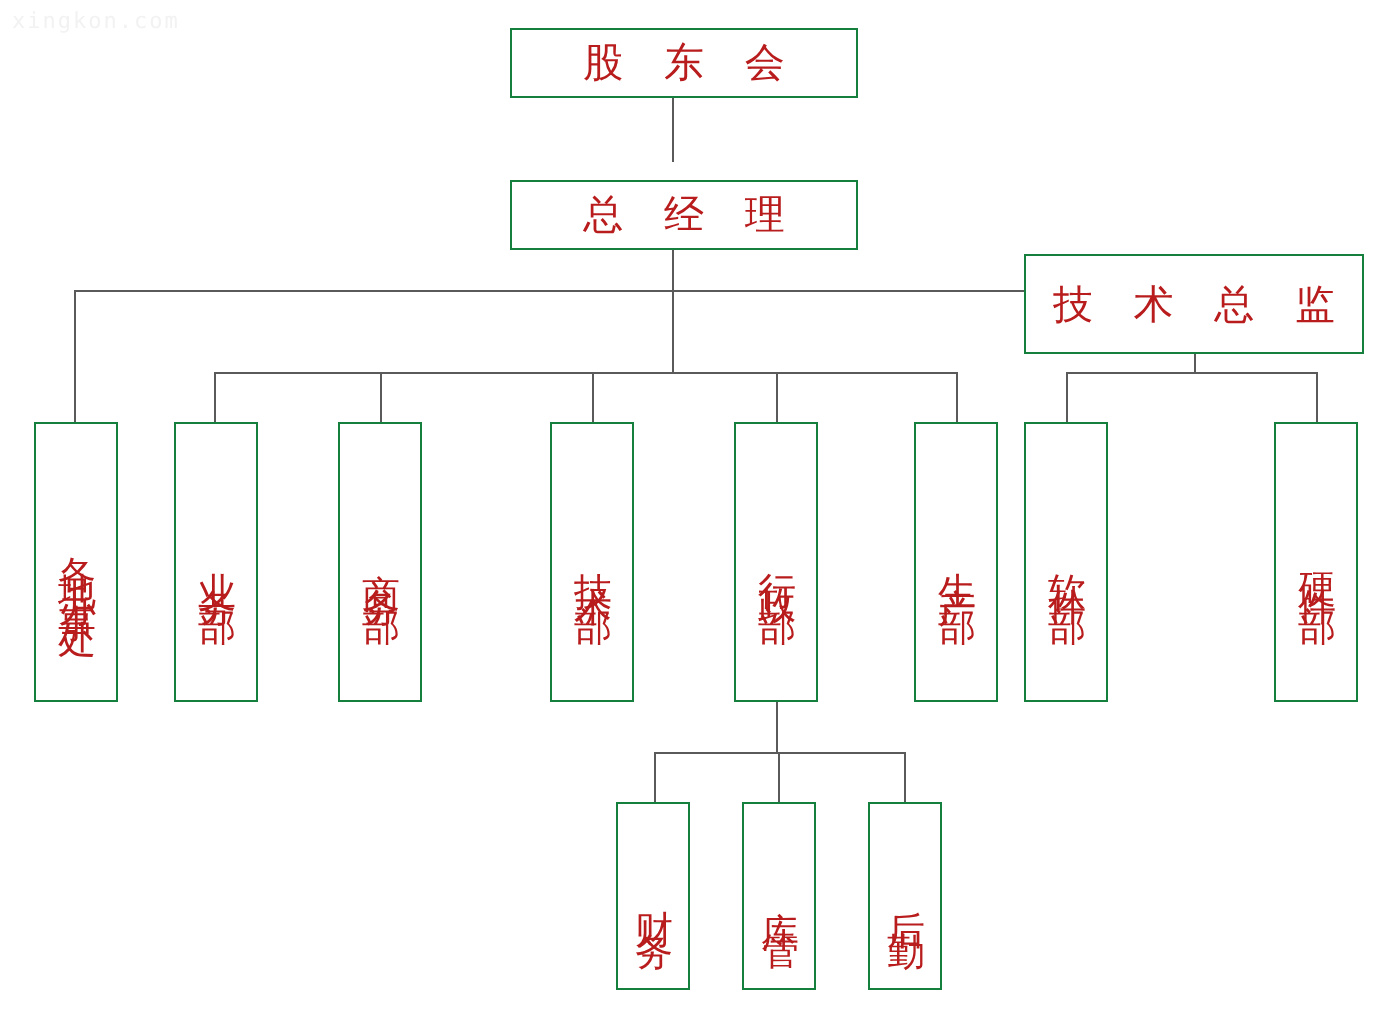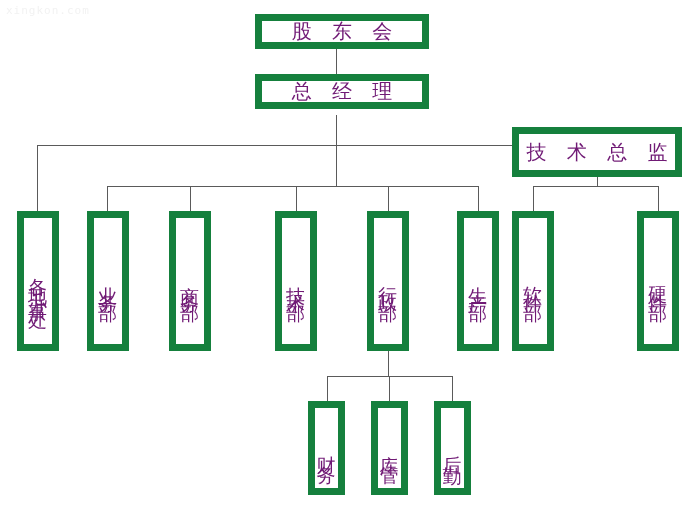--- a/index.html
+++ b/index.html
@@ -24,23 +24,23 @@
     font-size: 11px;
     letter-spacing: 1px;
     color: #f2f2f2;
     user-select: none;
     white-space: nowrap;
   }
   
   .node {
     position: absolute;
     box-sizing: border-box;
-    border: 7px solid #15803d;
+    border: 1px solid #15803d;
     background: #ffffff;
-    color: #701a75;
+    color: #b91c1c;
     display: flex;
     align-items: center;
     justify-content: center;
     overflow: hidden;
   }
   .node .label {
     display: block;
     white-space: pre;
     line-height: 1.32;
   }
@@ -104,21 +104,21 @@
   <div class="conn v" style="left:388px; top:350px; height:26px;"></div>
   <div class="conn h" style="left:327px; top:376px; width:125px;"></div>
   <div class="conn v" style="left:327px; top:376px; height:25px;"></div>
   <div class="conn v" style="left:389px; top:376px; height:25px;"></div>
   <div class="conn v" style="left:452px; top:376px; height:25px;"></div>
 
   <div class="node horiz" style="left:255px; top:14px; width:174px; height:35px;">
     <span class="label">股 东 会</span>
   </div>
 
-  <div class="node horiz" style="left:255px; top:74px; width:174px; height:35px;">
+  <div class="node horiz" style="left:255px; top:90px; width:174px; height:35px;">
     <span class="label">总 经 理</span>
   </div>
 
   <div class="node horiz" style="left:512px; top:127px; width:170px; height:50px;">
     <span class="label">技 术 总 监</span>
   </div>
 
   <div class="node vert" style="left:17px; top:211px; width:42px; height:140px;">
     <span class="label">各地办事处</span>
   </div>

